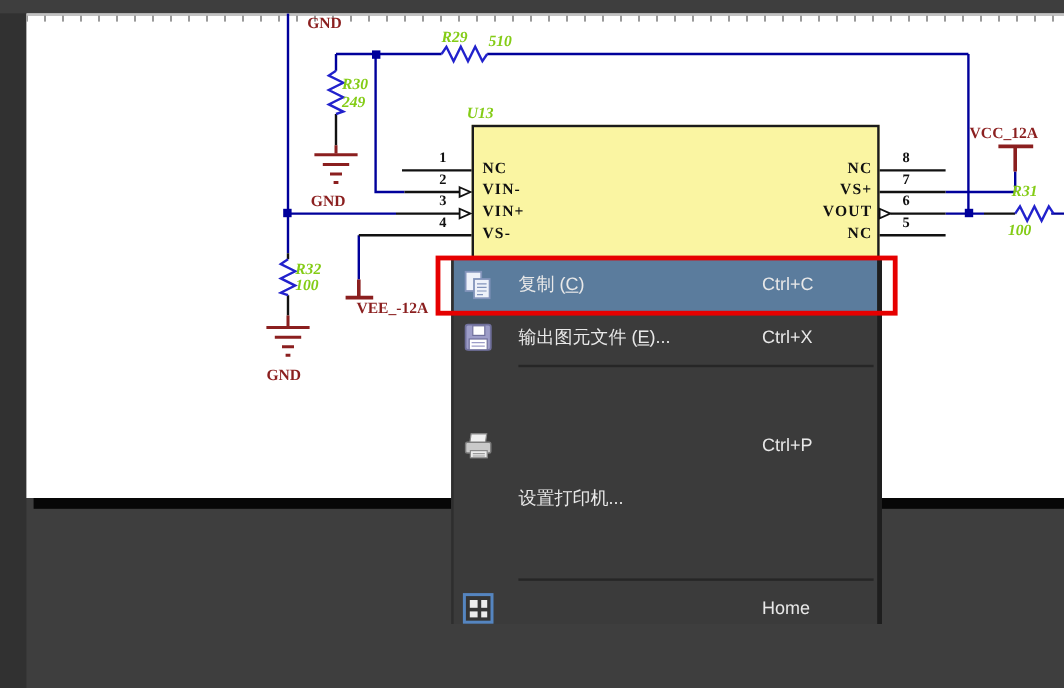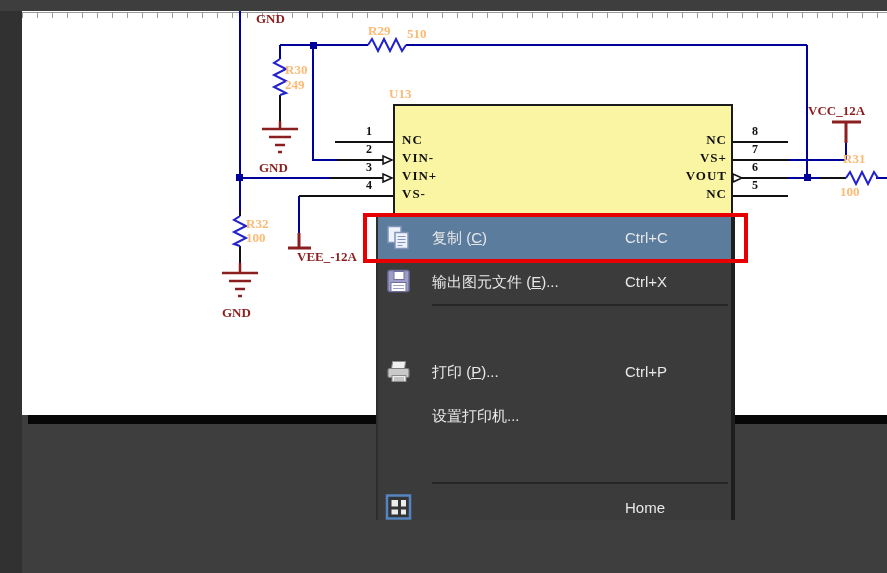--- a/index.html
+++ b/index.html
@@ -8,39 +8,39 @@
   
   .left-strip{position:absolute;left:0;top:0;width:22px;height:573px;background:#313131;}
   .sheet{position:absolute;left:22px;top:0;width:865px;height:404px;background:#ffffff;}
   .sheet-shadow{position:absolute;left:28px;top:404px;width:859px;height:9px;background:#070707;}
   .ruler{position:absolute;left:22px;top:1px;width:865px;height:5px;
          border-top:1px solid #9a9a9a;
          background:repeating-linear-gradient(90deg,#9a9a9a 0 1px,transparent 1px 15px);}
   
   .slbl{position:absolute;font-family:"Liberation Serif","DejaVu Serif",serif;
         font-weight:bold;font-size:13px;line-height:13px;white-space:nowrap;z-index:3;}
-  .blue{color:#fdba74;} .red{color:#8b1f1f;}
+  .blue{color:#84cc16;font-style:italic;} .red{color:#8b1f1f;}
   .svg-layer{position:absolute;left:0;top:0;z-index:3;pointer-events:none;}
   
   .chip{position:absolute;left:393px;top:93px;width:340px;height:112px;
         background:#faf5a2;border:2px solid #1b1b1b;box-sizing:border-box;z-index:2;}
   .pin-name{position:absolute;font-family:"Liberation Serif","DejaVu Serif",serif;
         font-weight:bold;font-size:13px;line-height:13px;color:#111;letter-spacing:1px;z-index:3;}
   .pin-num{position:absolute;font-family:"Liberation Serif","DejaVu Serif",serif;
         font-weight:bold;font-size:12px;line-height:12px;color:#111;z-index:3;width:16px;}
   .pn-l{text-align:right;} .pn-r{text-align:left;}
   .rt{text-align:right;width:90px;}
   
   .menu{position:absolute;left:376px;top:203px;width:359px;height:306px;background:#3b3b3b;
         border-left:2px solid #2e2e2e;border-right:4px solid #1e1e1e;box-sizing:border-box;
         z-index:5;overflow:hidden;}
   .mrow{position:absolute;left:0;width:353px;height:44px;color:#e8e8e8;font-size:15px;}
   .mrow .icon{position:absolute;left:7px;top:50%;transform:translateY(-50%);width:27px;height:27px;}
   .mrow .txt{position:absolute;left:54px;top:0;line-height:44px;white-space:nowrap;}
-  .mrow .sc{position:absolute;left:247px;top:0;line-height:44px;white-space:nowrap;}
+  .mrow .sc{position:absolute;left:257px;top:0;line-height:44px;white-space:nowrap;}
   .mrow.hl{background:#5b7c9d;}
   .mn{text-decoration:underline;}
   .msep{position:absolute;left:54px;width:296px;height:0;border-top:2px solid #262626;}
   
   .redbox{position:absolute;left:363px;top:202px;width:377px;height:42px;
           border:4px solid #e60000;z-index:6;pointer-events:none;}
 </style>
 </head>
 <body>
 
@@ -192,21 +192,20 @@
 
     <div class="mrow" style="top:136px;height:44px">
       <span class="icon">
         <svg width="27" height="27">
           <rect x="8" y="3" width="13" height="8" fill="#f0f0f0" stroke="#8a8a8a" stroke-width="1" transform="skewX(-8)"></rect>
           <rect x="3" y="10" width="21" height="9" rx="1.5" fill="#c9c9c9" stroke="#7d7d7d" stroke-width="1.2"></rect>
           <rect x="7" y="17" width="14" height="6" fill="#ececec" stroke="#8a8a8a" stroke-width="1"></rect>
           <path d="M9,19.5 h10 M9,21.5 h10" stroke="#9a9a9a" stroke-width="1"></path>
         </svg>
       </span>
-      <span class="txt"><span>打印 (</span><span class="mn">P</span><span>)...</span></span>
       <span class="sc">Ctrl+P</span>
     </div>
 
     <div class="mrow" style="top:180px;height:44px">
       <span class="txt"><span>设置打印机...</span></span>
     </div>
 
 
     <div class="msep" style="top:268px"></div>
 

